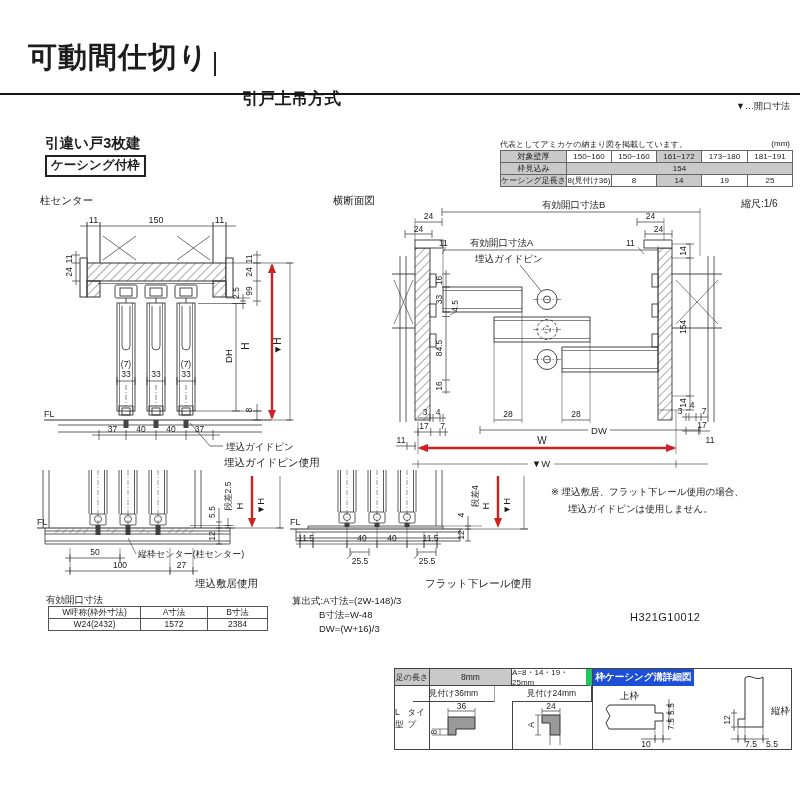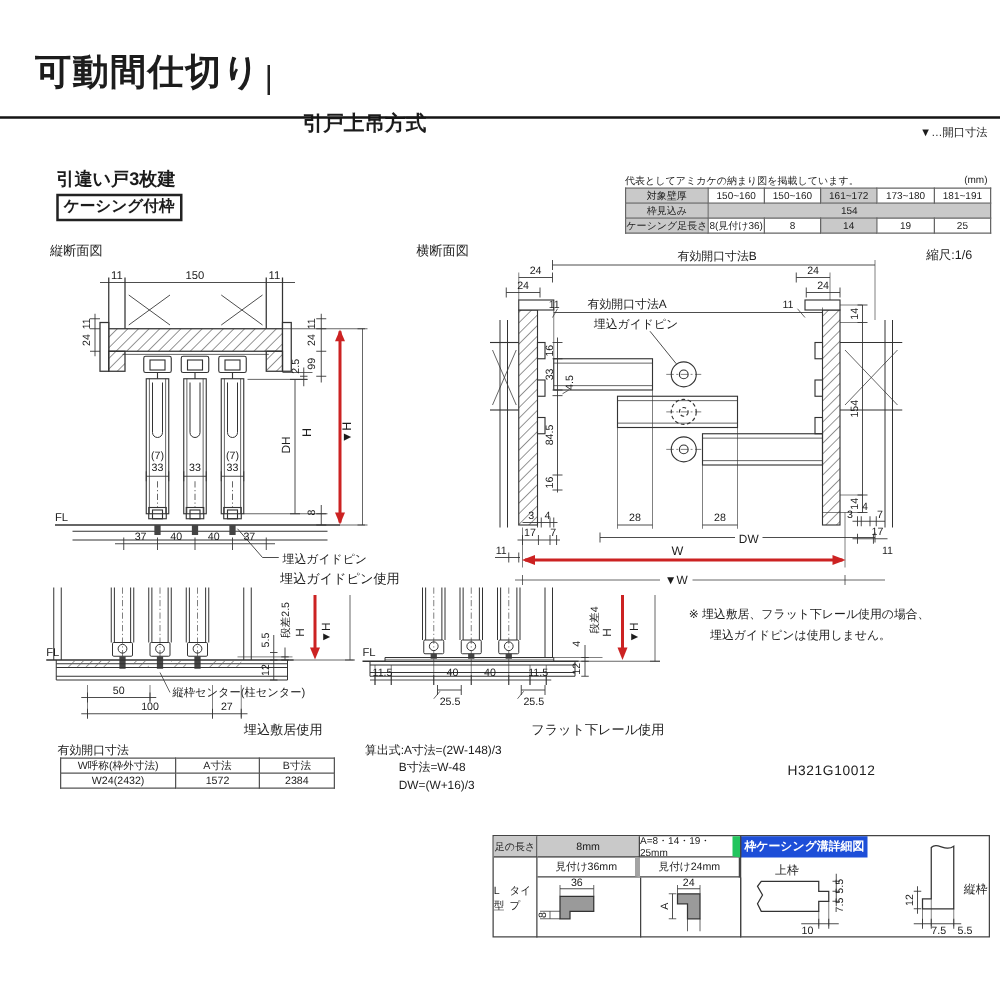--- a/index.html
+++ b/index.html
@@ -87,21 +87,21 @@
       <td class="gy">ケーシング足長さ</td>
       <td>8(見付け36)</td>
       <td>8</td>
       <td class="gy">14</td>
       <td>19</td>
       <td>25</td>
     </tr>
   </tbody>
     </table>
 
-  <div class="abs dt" style="left:40px;top:194px;">縦断面図</div>
+  <div class="abs dt" style="left:40px;top:194px;">柱センター</div>
   <div class="abs dt" style="left:333px;top:194px;">横断面図</div>
   <div class="abs scale">縮尺:1/6</div>
 
   <svg class="abs" style="left:40px;top:206px;" width="280" height="256" viewBox="0 0 280 256">
     <defs>
       <pattern id="hp1" width="6" height="6" patternTransform="rotate(45)" patternUnits="userSpaceOnUse">
         <line x1="0" y1="0" x2="0" y2="6" stroke="#555" stroke-width="1"></line>
       </pattern>
     </defs>
     <g stroke="#333" stroke-width="1" fill="none">
@@ -650,21 +650,21 @@
   <div class="abs doccode">H321G10012</div>
 
   <div class="abs ct">
     <div class="cell gy2" style="left:0;top:0;width:35px;height:17px;border-right:1px solid #444;border-bottom:1px solid #444;font-size:8px;">足の長さ</div>
     <div class="cell gy2" style="left:35px;top:0;width:82px;height:17px;border-right:1px solid #444;border-bottom:1px solid #444;">8mm</div>
     <div class="cell" style="left:117px;top:0;width:80px;height:17px;border-right:6px solid #22c55e;border-bottom:1px solid #444;font-size:8px;">A=8・14・19・25mm</div>
     <div class="cell" style="left:0;top:17px;width:35px;height:64px;border-right:1px solid #444;flex-direction:row;line-height:12px;">
       <span>L 型</span>
       <span>タイプ</span>
     </div>
-    <div class="cell" style="left:35px;top:17px;width:82px;height:16px;border-right:4px solid #a3a3a3;border-bottom:1px solid #444;">見付け36mm</div>
+    <div class="cell" style="left:18px;top:17px;width:82px;height:16px;border-right:1px solid #a3a3a3;border-bottom:1px solid #444;">見付け36mm</div>
     <div class="cell" style="left:117px;top:17px;width:80px;height:16px;border-right:1px solid #444;border-bottom:1px solid #444;">見付け24mm</div>
 
     <svg style="position:absolute;left:35px;top:33px;border-right:1px solid #444;" width="82" height="48" viewBox="0 0 82 48">
       <g stroke="#333" fill="none">
         <line x1="18" y1="9" x2="45" y2="9" stroke-width="0.7"></line>
         <line x1="18" y1="6" x2="18" y2="15" stroke-width="0.6"></line>
           <line x1="45" y1="6" x2="45" y2="15" stroke-width="0.6"></line>
         <polygon points="18,15 45,15 45,27 26,27 26,33 18,33" fill="#9a9a9a" stroke-width="1"></polygon>
         <line x1="2" y1="27" x2="18" y2="27" stroke-width="0.6"></line>
           <line x1="2" y1="33" x2="18" y2="33" stroke-width="0.6"></line>

